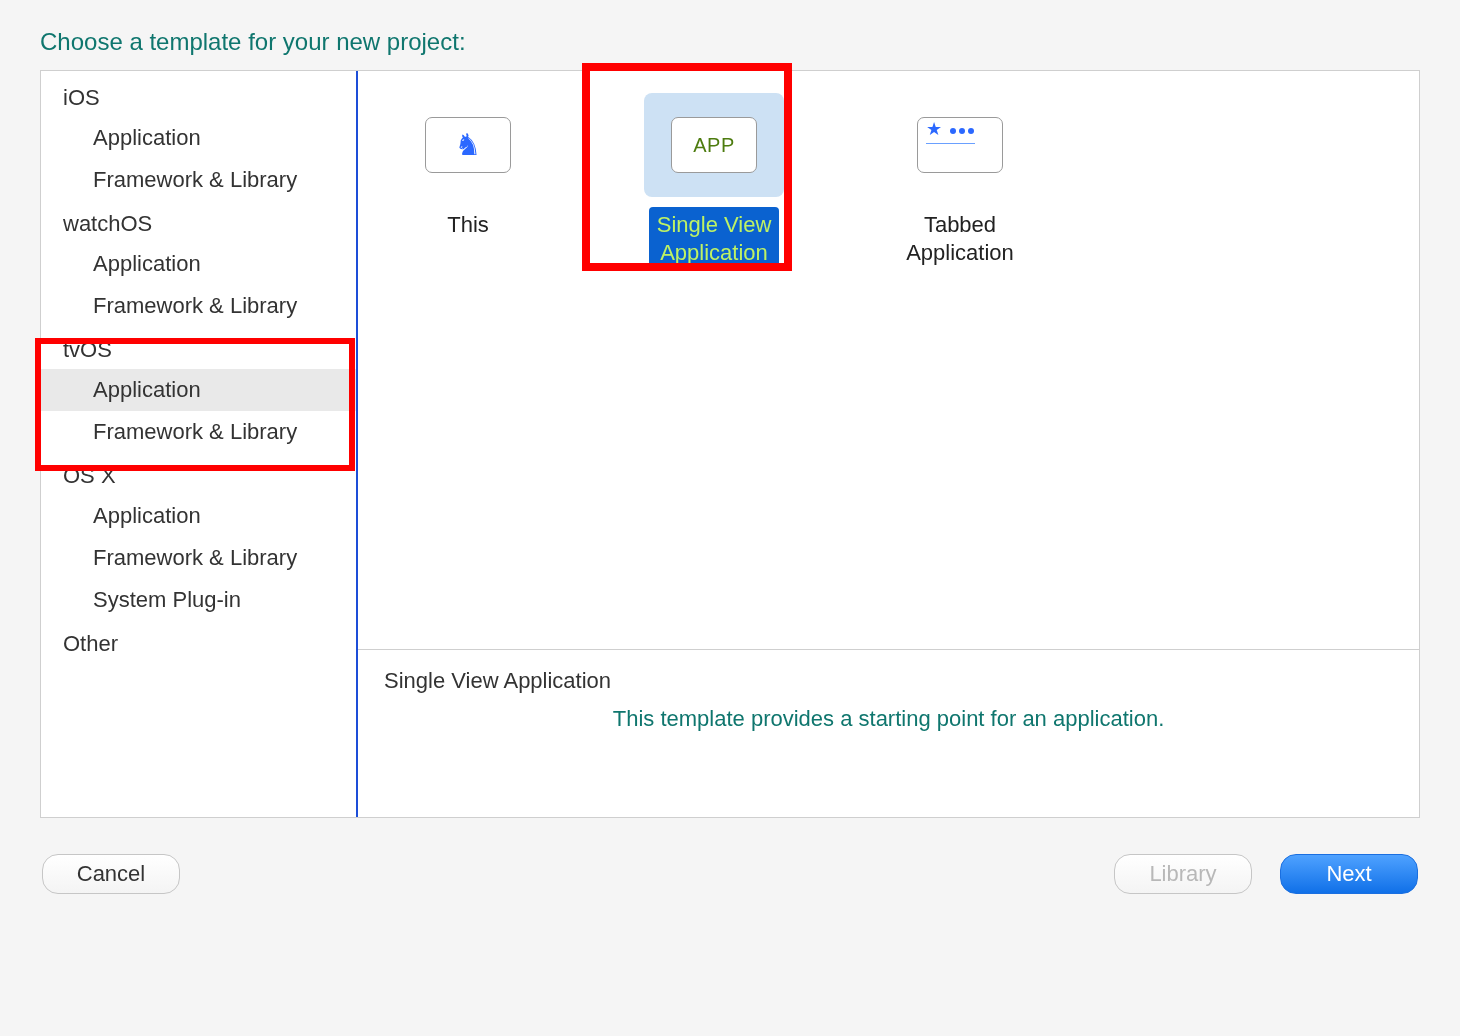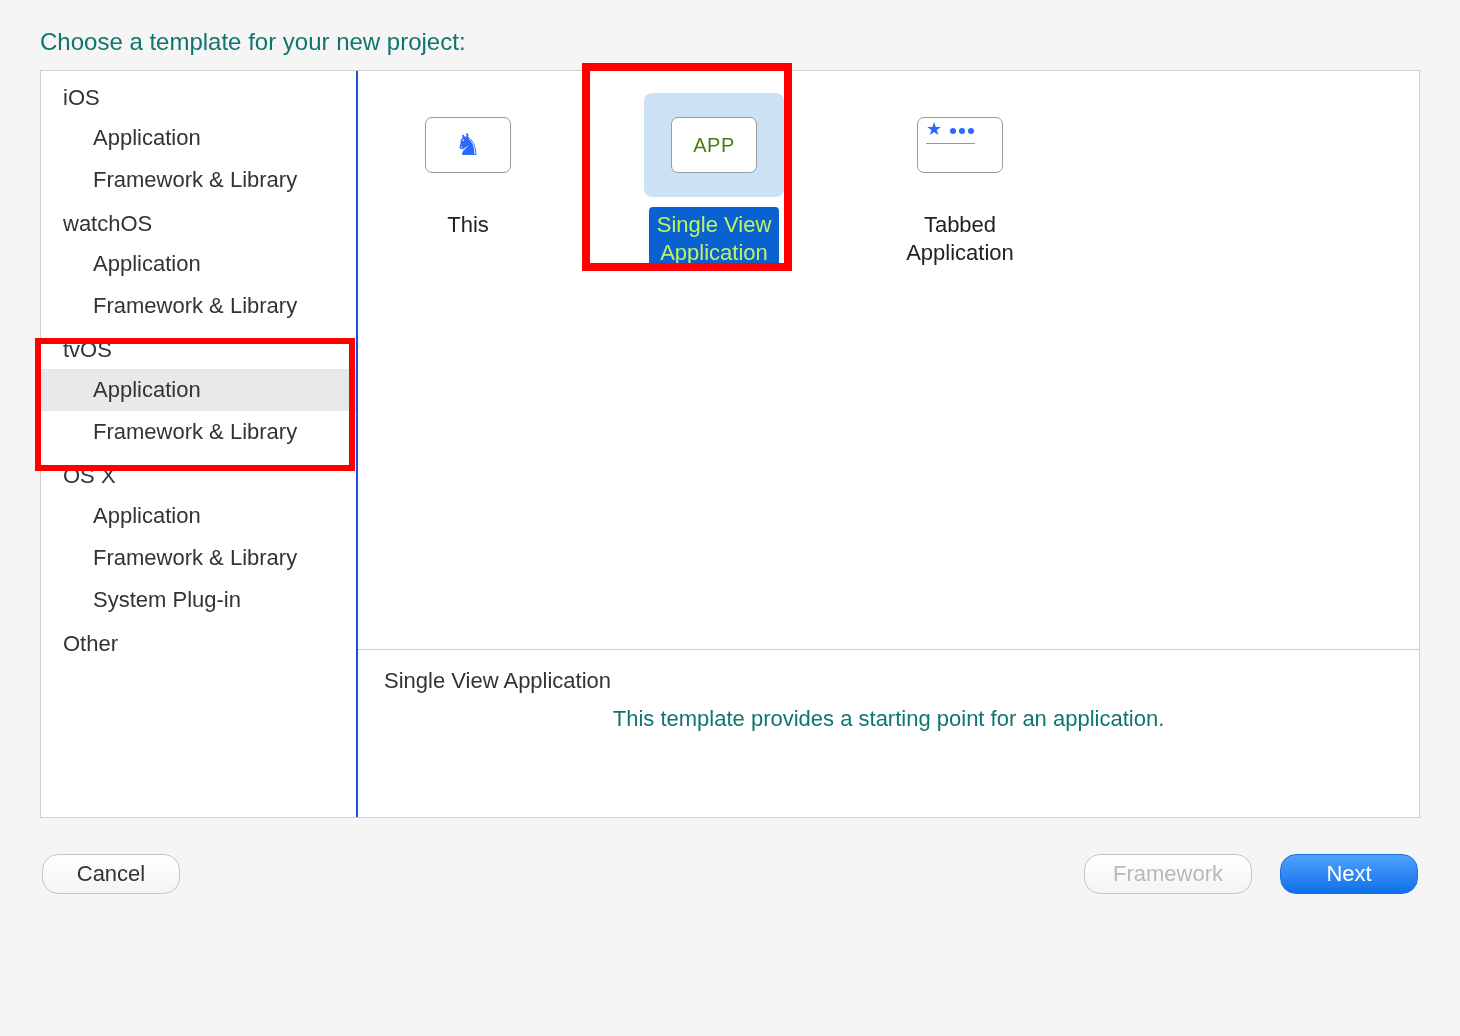--- a/index.html
+++ b/index.html
@@ -269,17 +269,17 @@
       <div class="desc-panel">
         <div class="desc-title">Single View Application</div>
         <div class="desc-text">This template provides a starting point for an application.</div>
       </div>
     </div>
   </div>
 
   <div class="footer">
     <div class="btn">Cancel</div>
     <div class="footer-right">
-      <div class="btn disabled">Framework</div>
+      <div class="btn disabled">Library</div>
       <div class="btn primary">Next</div>
     </div>
   </div>
 </div>
 
 </body></html>

